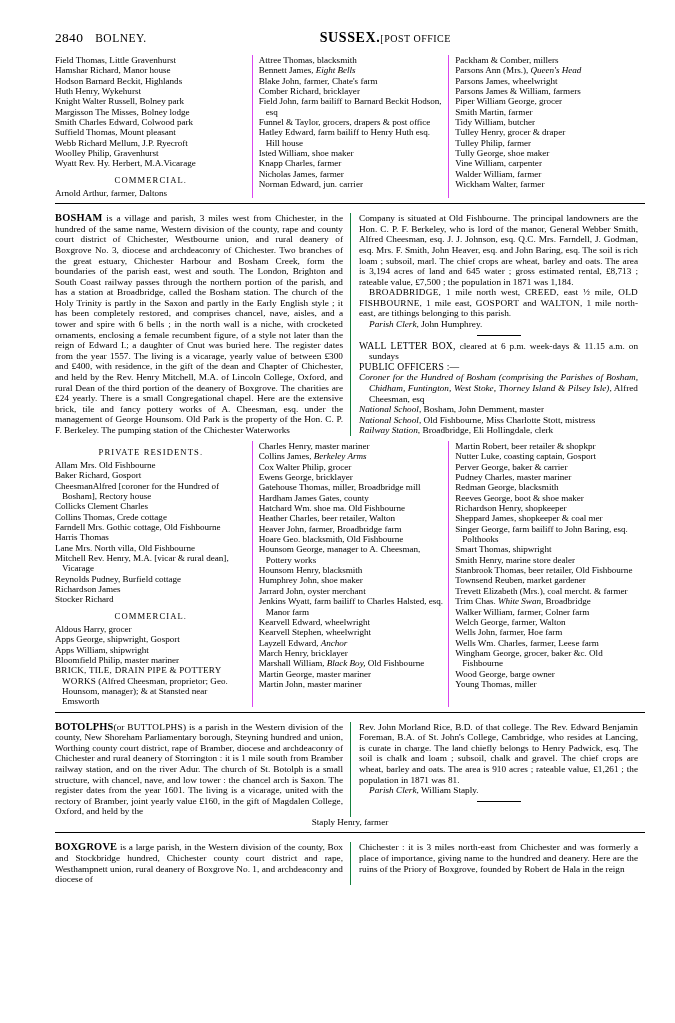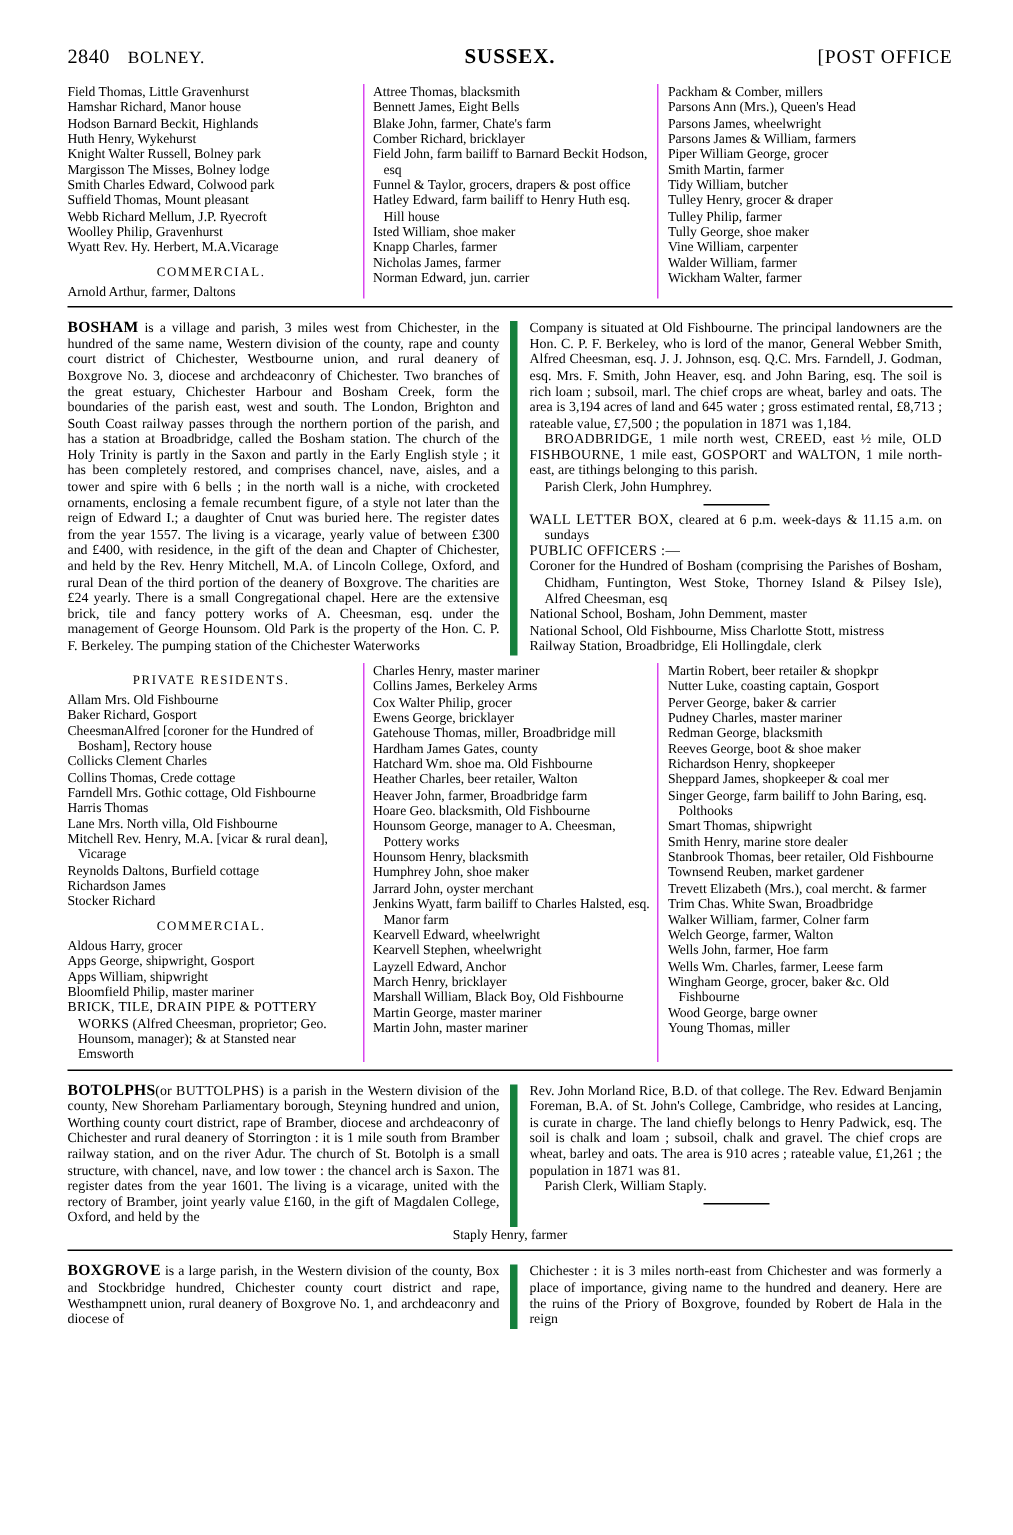--- a/index.html
+++ b/index.html
@@ -10,21 +10,21 @@
   body {
     width: 675px;
     height: 1023px;
     font-family: "Liberation Serif", "DejaVu Serif", serif;
     color: #000;
     position: relative;
     overflow: hidden;
   }
   .page {
     position: absolute;
-    left: 45px;
+    left: 55px;
     top: 30px;
     width: 590px;
   }
 
   
   .runhead {
     display: flex;
     align-items: baseline;
     font-size: 12px;
     margin-bottom: 9px;
@@ -44,23 +44,23 @@
     margin-left: 9px;
   }
   .runhead .center {
     flex: 0 0 auto;
     font-weight: bold;
     font-size: 14px;
     letter-spacing: .6px;
   }
   .runhead .right {
     flex: 1 1 0;
-    text-align: right;
-    font-variant: small-caps;
-    font-size: 13px;
+    text-align: left;
+    font-variant: small-caps;
+    font-size: 10px;
     letter-spacing: .5px;
     white-space: nowrap;
   }
 
   
   .cols3 {
     display: flex;
     width: 100%;
   }
   .cols3 > .col {
@@ -77,33 +77,33 @@
   .cols2 {
     display: flex;
     width: 100%;
   }
   .cols2 > .col {
     width: 50%;
     box-sizing: border-box;
     padding-left: 8px;
     padding-right: 7px;
   }
-  .cols2 > .col + .col { border-left: 5px solid #15803d; }
+  .cols2 > .col + .col { border-left: 1px solid #15803d; }
   .cols2 > .col:first-child { padding-left: 0; }
 
   
   .entry {
     font-size: 9.1px;
     line-height: 10.35px;
     text-indent: -7px;
     padding-left: 7px;
     margin: 0;
     letter-spacing: -0.02px;
   }
-  .it { }
+  .it { font-style: italic; }
   .sc {
     font-variant: small-caps;
     letter-spacing: .25px;
   }
 
   
   .para {
     font-size: 9.25px;
     line-height: 10.6px;
     text-align: justify;
@@ -258,21 +258,21 @@
       <div>
           <p class="entry"><span>Allam Mrs. Old Fishbourne</span></p>
           <p class="entry"><span>Baker Richard, Gosport</span></p>
           <p class="entry"><span>CheesmanAlfred [coroner for the Hundred of Bosham], Rectory house</span></p>
           <p class="entry"><span>Collicks Clement Charles</span></p>
           <p class="entry"><span>Collins Thomas, Crede cottage</span></p>
           <p class="entry"><span>Farndell Mrs. Gothic cottage, Old Fishbourne</span></p>
           <p class="entry"><span>Harris Thomas</span></p>
           <p class="entry"><span>Lane Mrs. North villa, Old Fishbourne</span></p>
           <p class="entry"><span>Mitchell Rev. Henry, M.A. [vicar &amp; rural dean], Vicarage</span></p>
-          <p class="entry"><span>Reynolds Daltons, Burfield cottage</span></p>
+          <p class="entry"><span>Reynolds Pudney, Burfield cottage</span></p>
           <p class="entry"><span>Richardson James</span></p>
           <p class="entry"><span>Stocker Richard</span></p>
         </div>
       <div class="subhead">COMMERCIAL.</div>
       <div>
           <p class="entry"><span>Aldous Harry, grocer</span></p>
           <p class="entry"><span>Apps George, shipwright, Gosport</span></p>
           <p class="entry"><span>Apps William, shipwright</span></p>
           <p class="entry"><span>Bloomfield Philip, master mariner</span></p>
           <p class="entry"><span class="sc">BRICK, TILE, DRAIN PIPE &amp; POTTERY WORKS</span><span> (Alfred Cheesman, proprietor; Geo. Hounsom, manager); &amp; at Stansted near Emsworth</span></p>

